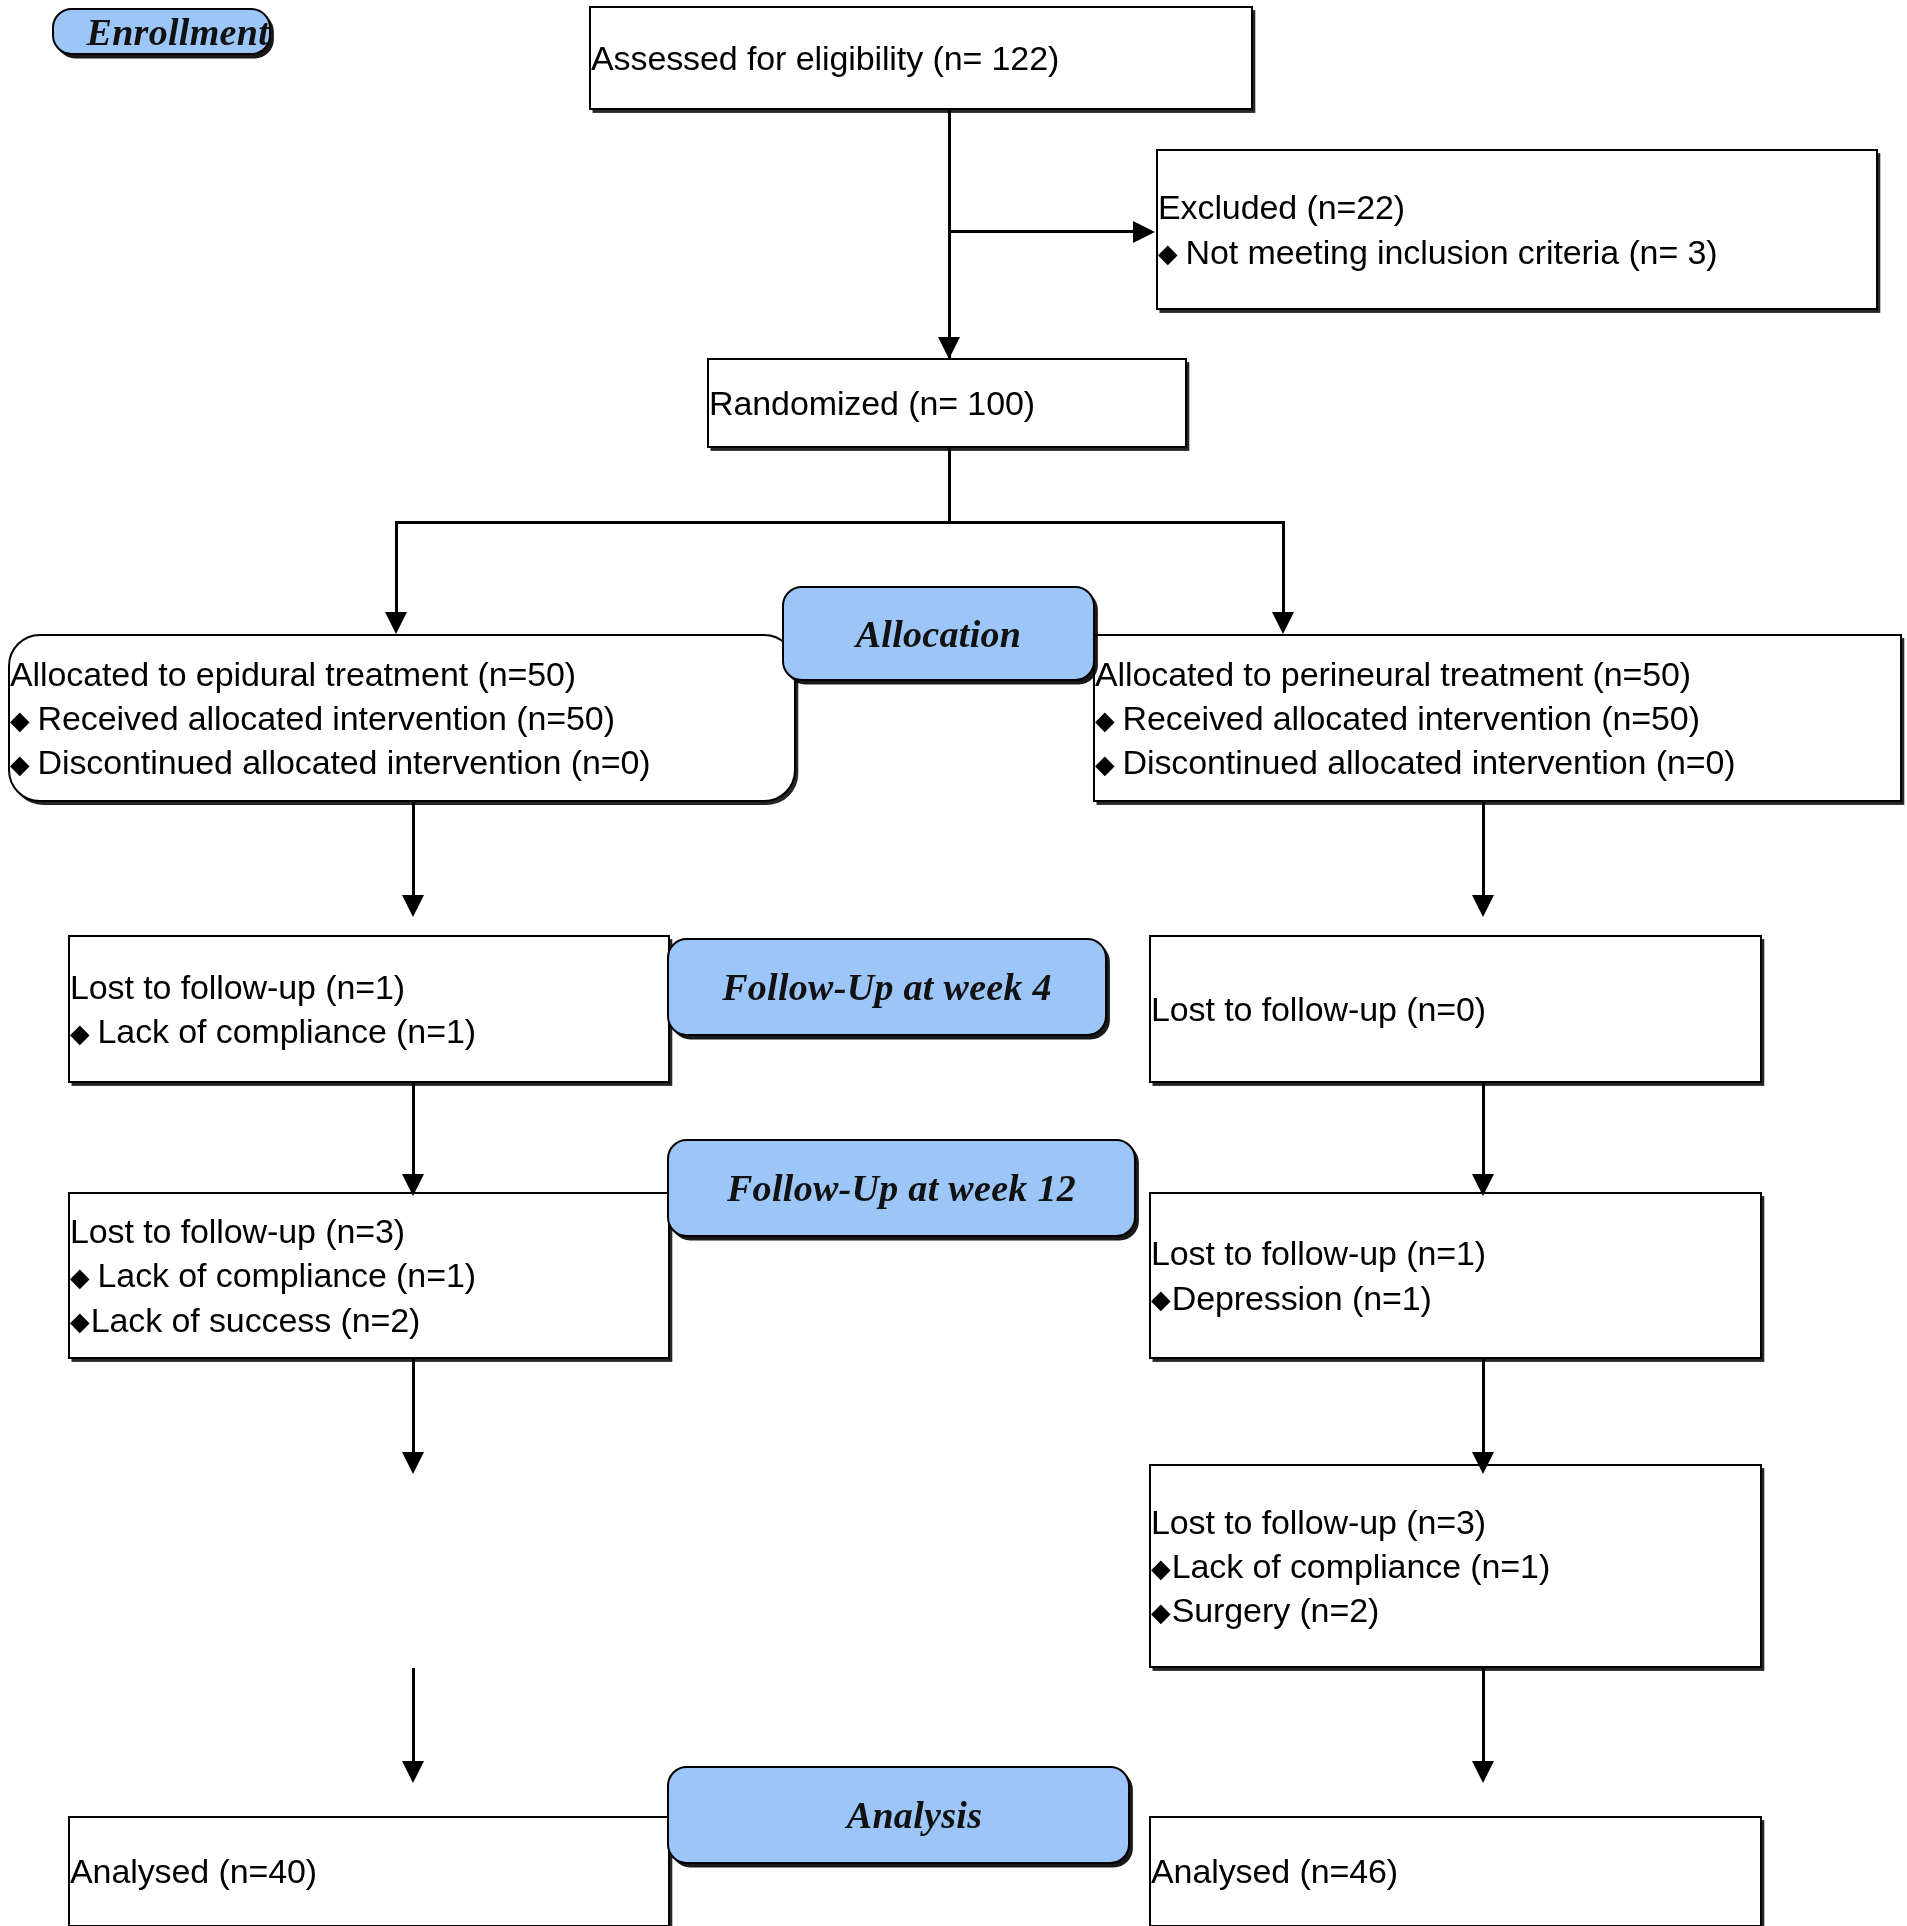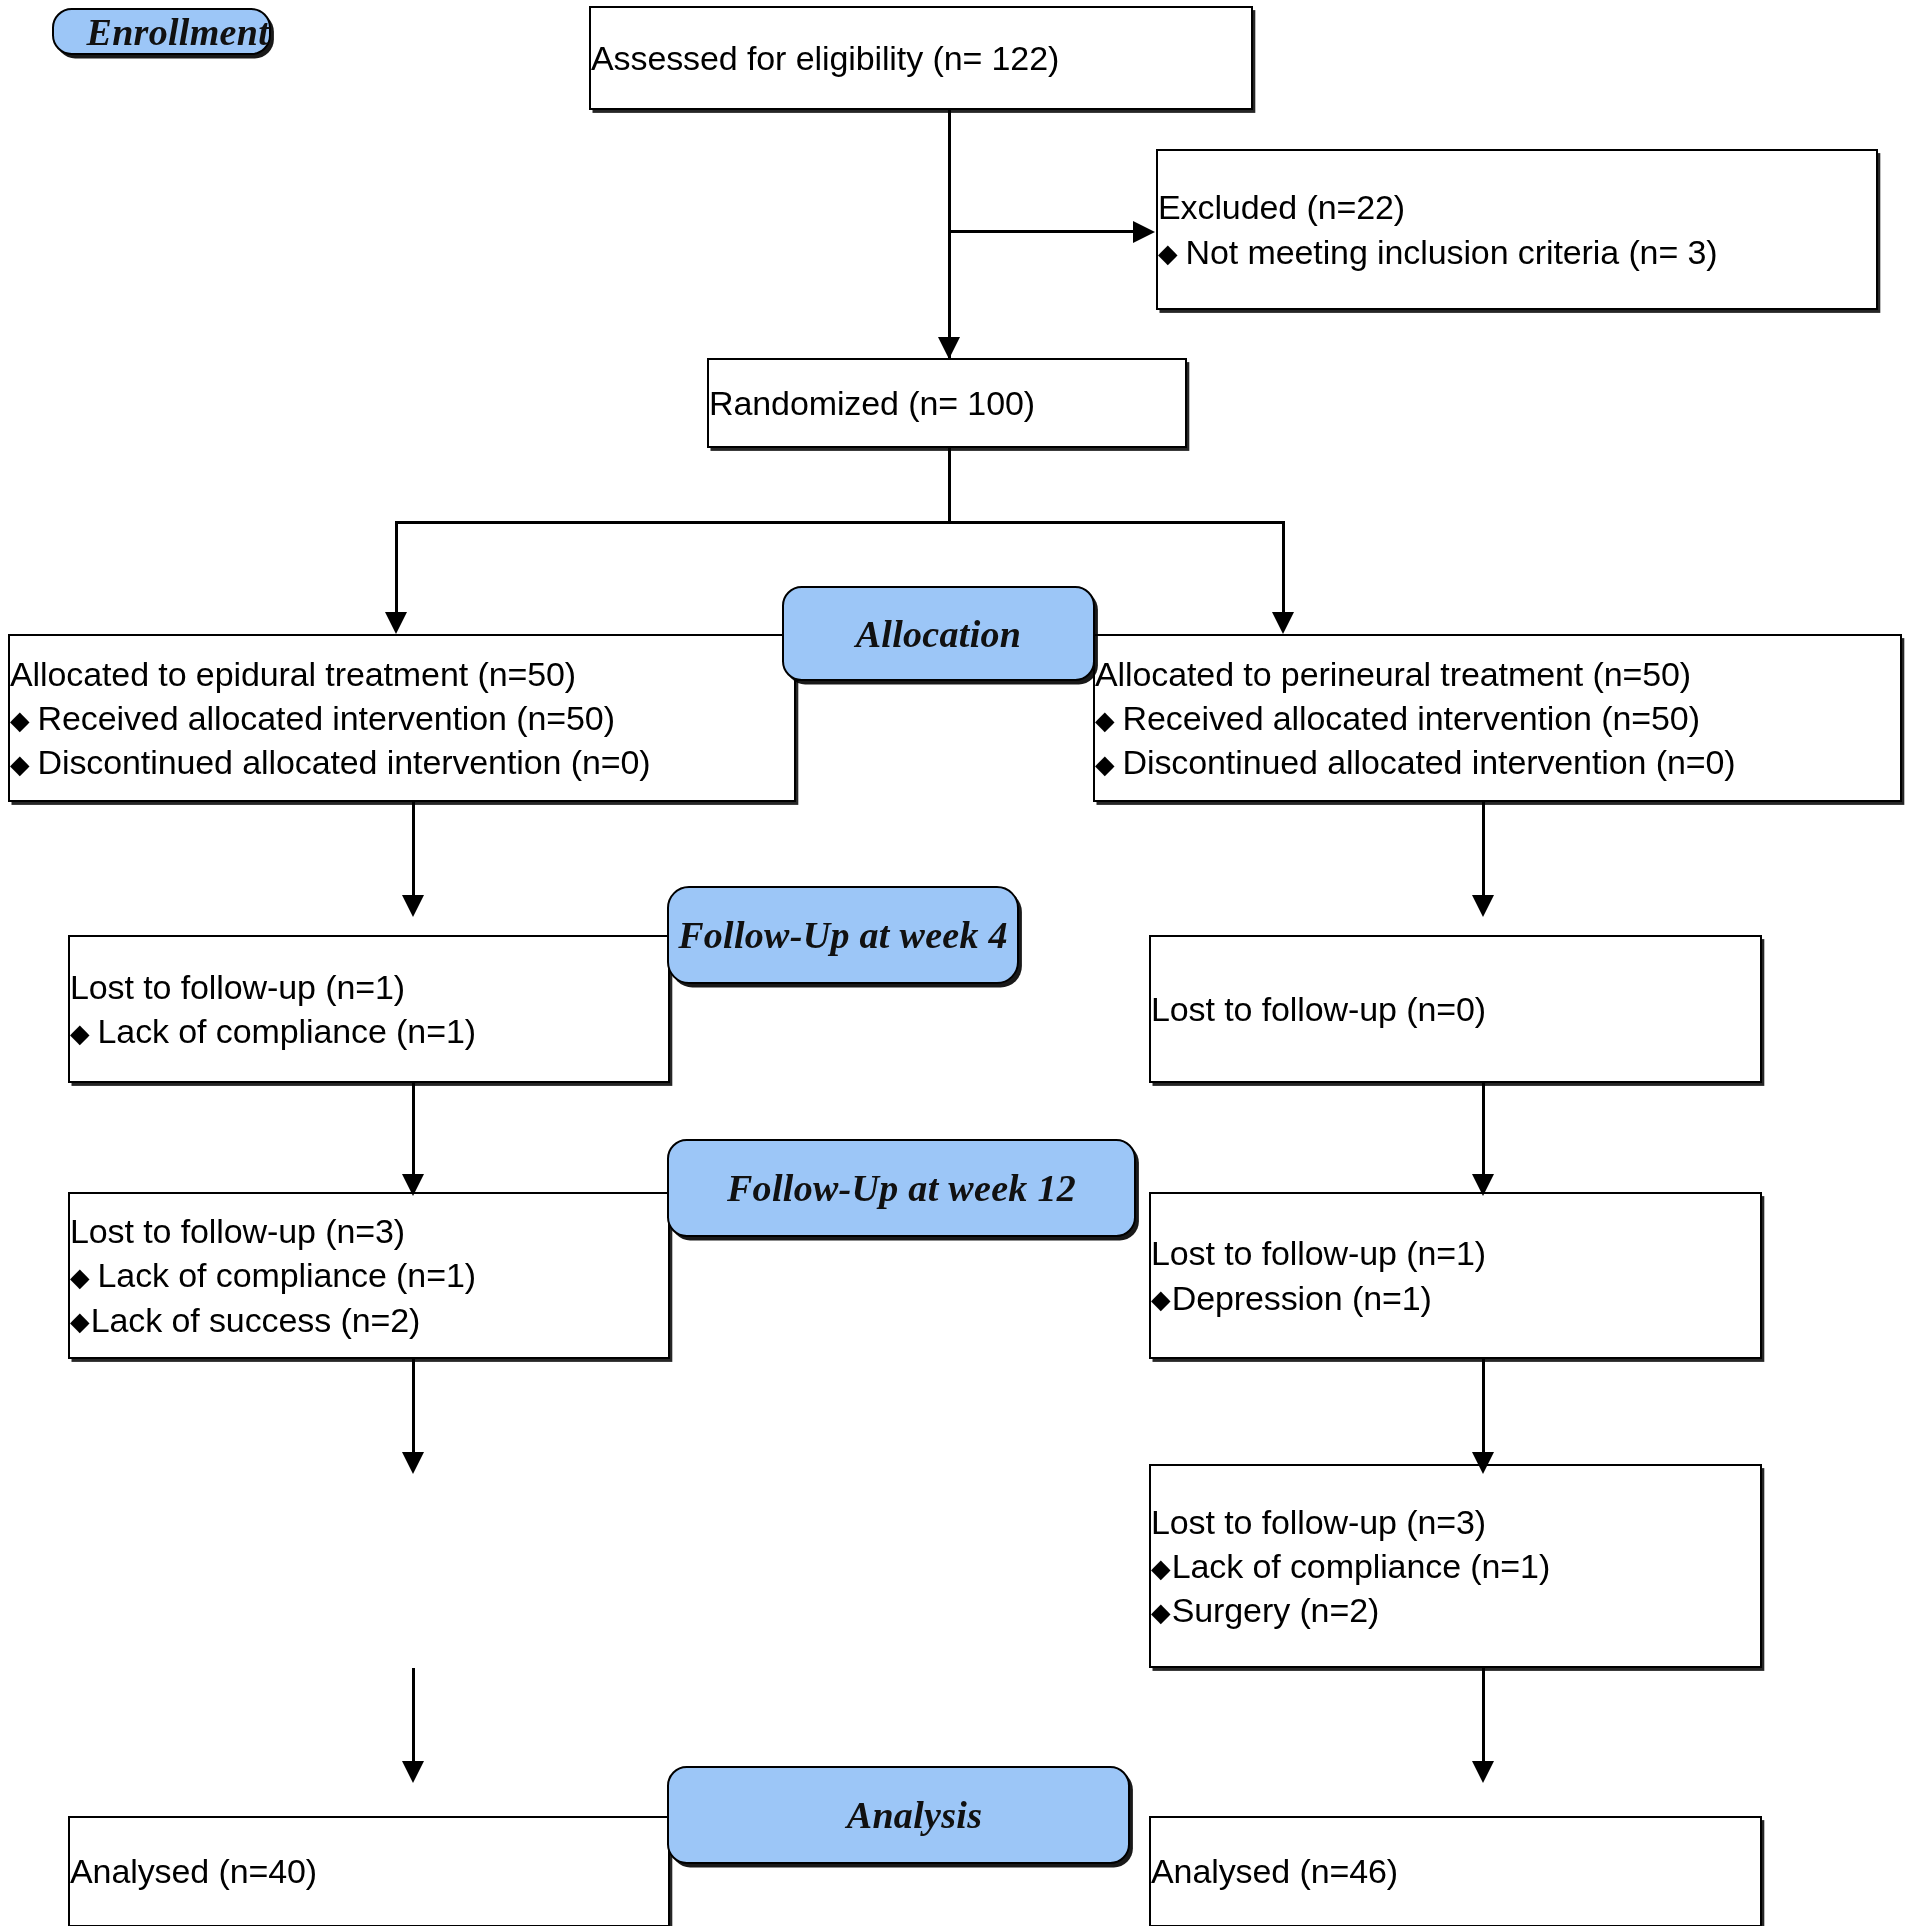--- a/index.html
+++ b/index.html
@@ -137,38 +137,38 @@
   <div class="hline" style="left:395px; top:521px; width:890px;"></div>
   <div class="vline" style="left:395px; top:521px; height:101px;"></div>
   <div class="vline" style="left:1282px; top:521px; height:101px;"></div>
   <div class="arrow-down" style="left:385px; top:612px;"></div>
   <div class="arrow-down" style="left:1272px; top:612px;"></div>
 
   <div class="pill" style="left:782px; top:586px; width:313px; height:95px;">
     <span>Allocation</span>
   </div>
 
-  <div class="box" style="left:8px; top:634px; width:788px; height:168px;">
+  <div class="box" style="left:8px; top:634px; width:788px; height:168px;border-radius:32px;">
     <div class="line">Allocated to epidural treatment (n=50)</div>
     <div class="line bullet-line"><span class="dia gap-wide">◆</span><span>Received allocated intervention (n=50)</span></div>
     <div class="line bullet-line"><span class="dia gap-wide">◆</span><span>Discontinued allocated intervention (n=0)</span></div>
   </div>
 
   <div class="box" style="left:1093px; top:634px; width:809px; height:168px;">
     <div class="line">Allocated to perineural treatment (n=50)</div>
     <div class="line bullet-line"><span class="dia gap-wide">◆</span><span>Received allocated intervention (n=50)</span></div>
     <div class="line bullet-line"><span class="dia gap-wide">◆</span><span>Discontinued allocated intervention (n=0)</span></div>
   </div>
 
   <div class="vline" style="left:412px; top:802px; height:104px;"></div>
   <div class="arrow-down" style="left:402px; top:895px;"></div>
   <div class="vline" style="left:1482px; top:802px; height:104px;"></div>
   <div class="arrow-down" style="left:1472px; top:895px;"></div>
 
-  <div class="pill" style="left:667px; top:886px; width:352px; height:98px;border-radius:22px;">
+  <div class="pill" style="left:667px; top:938px; width:440px; height:98px;">
     <span>Follow-Up at week 4</span>
   </div>
 
   <div class="box" style="left:68px; top:935px; width:602px; height:148px;">
     <div class="line">Lost to follow-up (n=1)</div>
     <div class="line bullet-line"><span class="dia gap-wide">◆</span><span>Lack of compliance (n=1)</span></div>
   </div>
 
   <div class="box" style="left:1149px; top:935px; width:613px; height:148px;">
     <div class="line">Lost to follow-up (n=0)</div>

